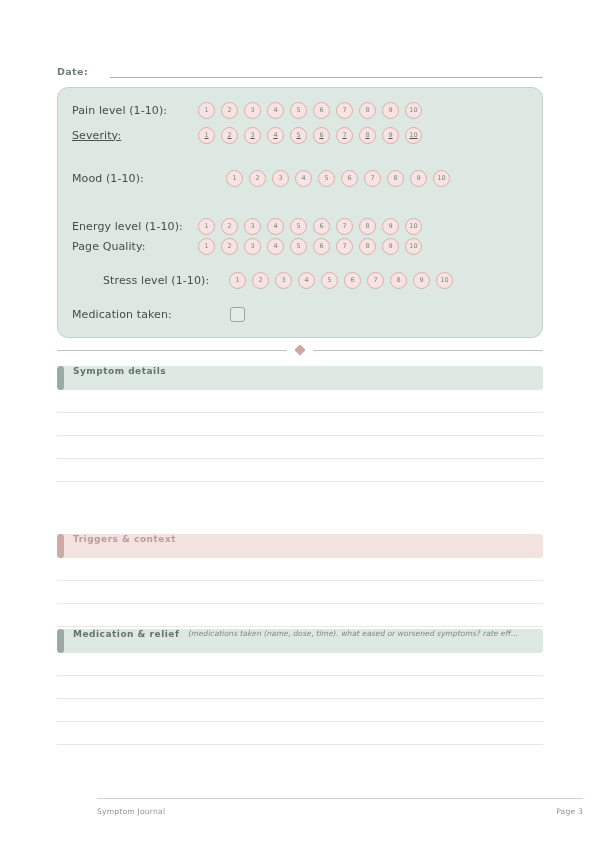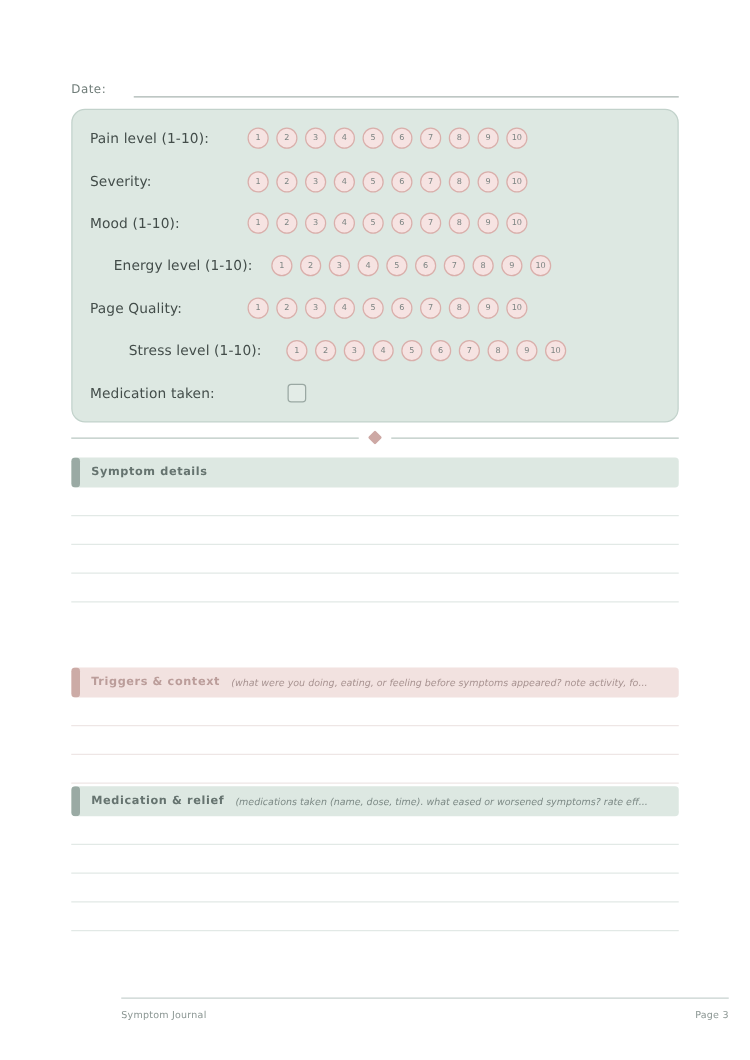--- a/index.html
+++ b/index.html
@@ -30,21 +30,21 @@
     position: absolute;
     left: 57px;
     top: 58px;
     width: 486px;
     height: 20px;
     display: flex;
     align-items: flex-end;
   }
   .date-label {
     font-size: 9.5px;
-    font-weight: normal;
+    font-weight: bold;
     color: #6f7c78;
     letter-spacing: 0.4px;
     padding-bottom: 1px;
     white-space: nowrap;
     text-align: right;
   }
   .date-line {
     flex: 1;
     margin-left: 22px;
     height: 12px;
@@ -139,21 +139,21 @@
   .section {
     position: absolute;
     left: 57px;
     width: 486px;
   }
 
   .section-header {
     position: relative;
     height: 24px;
     display: flex;
-    align-items: center;
+    align-items: flex-start;
     border-radius: 3px;
     padding-left: 16px;
     overflow: hidden;
   }
   .section-header.green { background: #dde8e2; }
   .section-header.blush { background: #f2e2e0; }
 
   .accent-bar {
     position: absolute;
     left: 0;
@@ -235,51 +235,51 @@
           <div class="scale-dot">3</div>
           <div class="scale-dot">4</div>
           <div class="scale-dot">5</div>
           <div class="scale-dot">6</div>
           <div class="scale-dot">7</div>
           <div class="scale-dot">8</div>
           <div class="scale-dot">9</div>
           <div class="scale-dot">10</div>
         </div>
       </div>
-      <div class="rating-row" style="top: 40px;">
+      <div class="rating-row" style="top: 30px; text-decoration: underline;">
         <div class="rating-label">Severity:</div>
         <div class="scale">
           <div class="scale-dot">1</div>
           <div class="scale-dot">2</div>
           <div class="scale-dot">3</div>
           <div class="scale-dot">4</div>
           <div class="scale-dot">5</div>
           <div class="scale-dot">6</div>
           <div class="scale-dot">7</div>
           <div class="scale-dot">8</div>
           <div class="scale-dot">9</div>
           <div class="scale-dot">10</div>
         </div>
       </div>
-      <div class="rating-row" style="top: 73px;">
+      <div class="rating-row" style="top: 73px; gap: 28px;">
         <div class="rating-label">Mood (1-10):</div>
         <div class="scale">
           <div class="scale-dot">1</div>
           <div class="scale-dot">2</div>
           <div class="scale-dot">3</div>
           <div class="scale-dot">4</div>
           <div class="scale-dot">5</div>
           <div class="scale-dot">6</div>
           <div class="scale-dot">7</div>
           <div class="scale-dot">8</div>
           <div class="scale-dot">9</div>
           <div class="scale-dot">10</div>
         </div>
       </div>
-      <div class="rating-row" style="top: 107px; margin-left: 19px;">
+      <div class="rating-row" style="top: 121px;">
         <div class="rating-label">Energy level (1-10):</div>
         <div class="scale">
           <div class="scale-dot">1</div>
           <div class="scale-dot">2</div>
           <div class="scale-dot">3</div>
           <div class="scale-dot">4</div>
           <div class="scale-dot">5</div>
           <div class="scale-dot">6</div>
           <div class="scale-dot">7</div>
           <div class="scale-dot">8</div>
@@ -339,21 +339,20 @@
           <div class="write-line"></div>
           <div class="write-line"></div>
           <div class="write-line"></div>
           <div class="write-line"></div>
         </div>
       </div>
       <div class="section" style="top: 498px; margin-top: 36px;">
         <div class="section-header blush">
           <span class="accent-bar blush"></span>
           <span class="section-title blush">Triggers &amp; context</span>
-          <span class="section-hint blush">(what were you doing, eating, or feeling before symptoms appeared? note activity, fo...</span>
         </div>
         <div class="lines">
           <div class="write-line blushline"></div>
           <div class="write-line blushline"></div>
           <div class="write-line blushline"></div>
           <div class="write-line blushline"></div>
         </div>
       </div>
       <div class="section" style="top: 629px;">
         <div class="section-header green">

